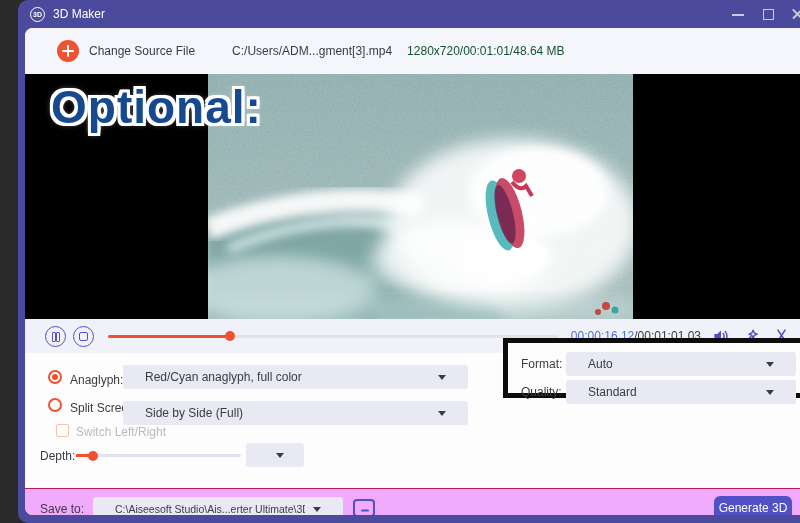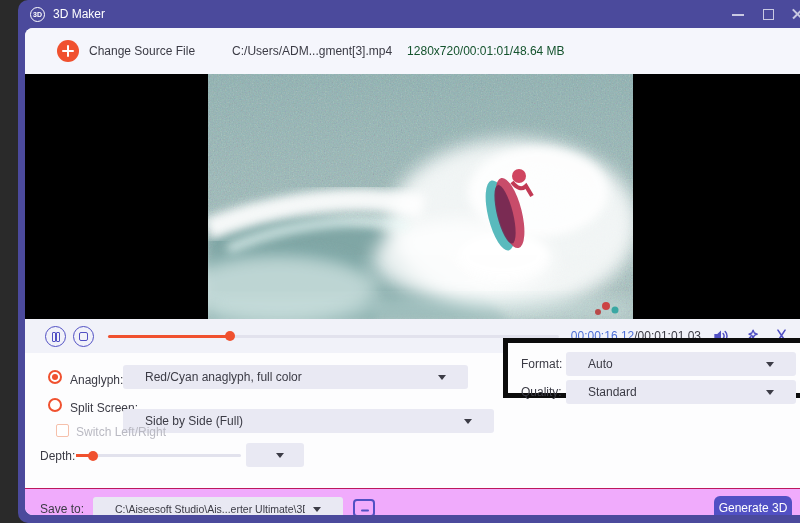--- a/index.html
+++ b/index.html
@@ -137,20 +137,21 @@
           <ellipse cx="-6" cy="0" rx="12" ry="36" fill="#2fa9ac" opacity="0.8"></ellipse>
           <ellipse cx="4" cy="0" rx="12" ry="36" fill="#c2385a" opacity="0.9"></ellipse>
           <ellipse cx="-1" cy="0" rx="8" ry="30" fill="#6e2750" opacity="0.85"></ellipse>
         </g>
         <circle cx="311" cy="102" r="7" fill="#d04560"></circle>
         <path d="M304,108 q8,10 14,4 l6,10" stroke="#c23a55" stroke-width="4" fill="none"></path>
         <circle cx="398" cy="232" r="4" fill="#cc4444"></circle>
         <circle cx="407" cy="236" r="3.5" fill="#3aa7a3"></circle>
         <circle cx="390" cy="238" r="3" fill="#b84a4a"></circle>
       </svg>
+      <div class="optional-overlay">Optional:</div>
     </div>
 
     <div class="player-bar">
       <button class="circle-btn pause-glyph"></button>
       <button class="circle-btn stop-glyph"></button>
       <div class="seek-track">
         <div class="seek-fill"></div>
         <div class="seek-thumb"></div>
       </div>
       <div class="time-display">
@@ -181,21 +182,21 @@
     <div class="settings">
       <div class="radio checked" style="left:23px; top:17px;"></div>
       <div class="set-label" style="left:45px; top:20px;">Anaglyph:</div>
       <div class="dropdown" style="left:98px; top:12px; width:345px;">
         <span class="dd-text">Red/Cyan anaglyph, full color</span>
         <span class="caret"></span>
       </div>
 
       <div class="radio" style="left:23px; top:45px;"></div>
       <div class="set-label" style="left:45px; top:48px;">Split Screen:</div>
-      <div class="dropdown" style="left:98px; top:56px; width:371px;">
+      <div class="dropdown" style="left:98px; top:48px; width:345px;">
         <span class="dd-text">Side by Side (Full)</span>
         <span class="caret"></span>
       </div>
 
       <div class="checkbox" style="left:31px; top:71px;"></div>
       <div class="set-label disabled-label" style="left:51px; top:72px;">Switch Left/Right</div>
 
       <div class="set-label" style="left:15px; top:96px;">Depth:</div>
       <div class="depth-track">
         <div class="depth-fill"></div>

